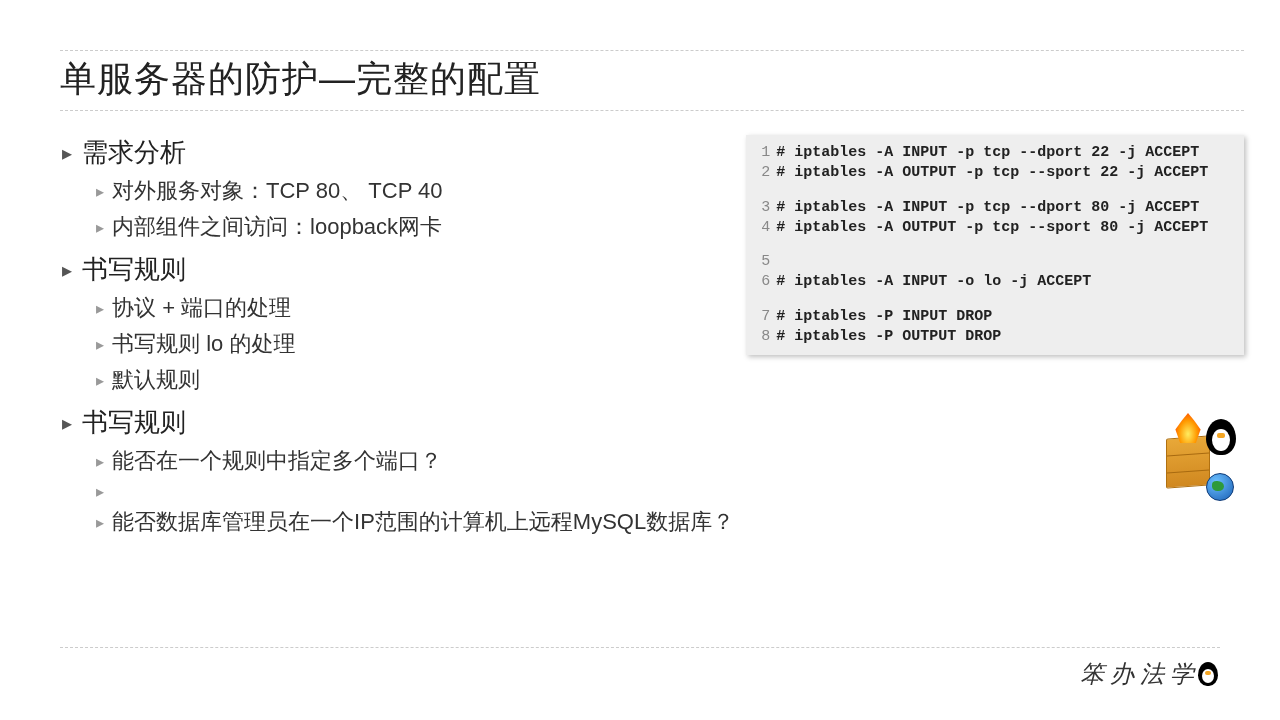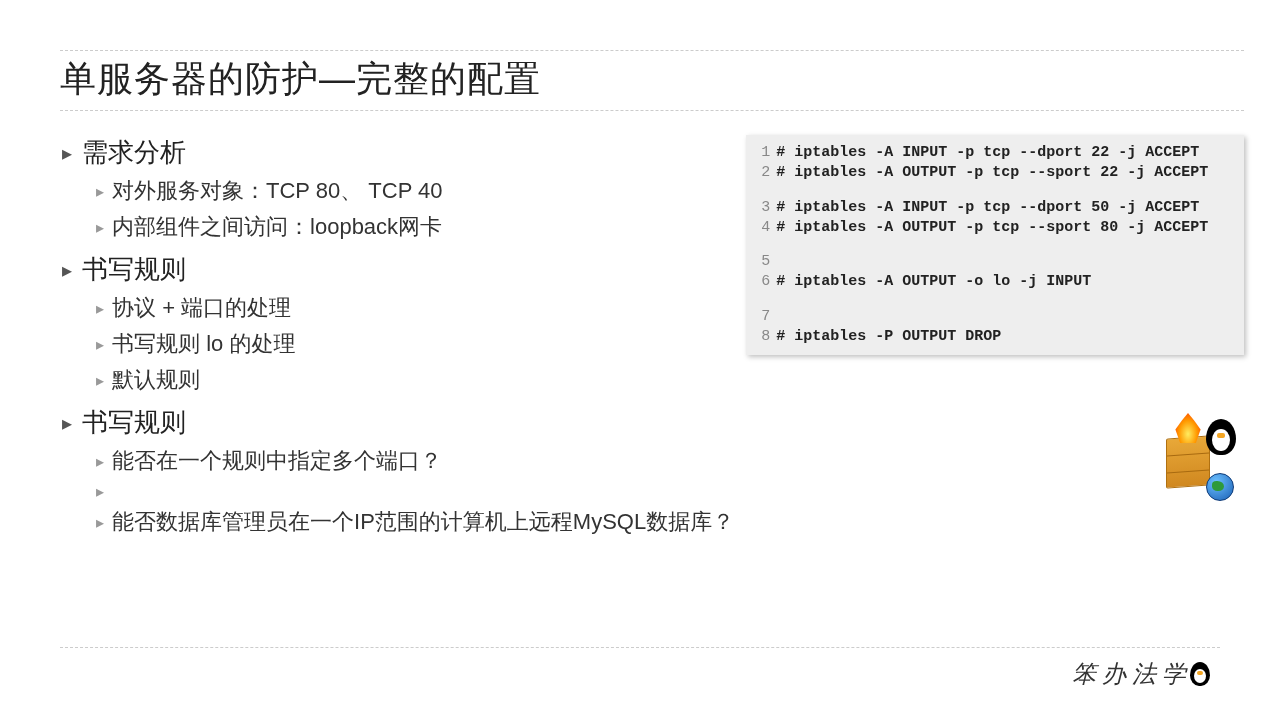--- a/index.html
+++ b/index.html
@@ -12,21 +12,21 @@
   .right { flex: 1; position: relative; }
   .lvl1 { display: flex; align-items: center; gap: 10px; font-size: 26px; margin: 10px 0 4px 2px; color: #222; }
   .lvl2 { display: flex; align-items: center; gap: 8px; font-size: 22px; margin: 6px 0 6px 36px; color: #333; }
   .b1 { color: #555; font-size: 20px; }
   .b2 { color: #999; font-size: 16px; }
   .code-box { margin-top: 10px; background: #eee; box-shadow: 2px 2px 5px rgba(0,0,0,0.25); padding: 8px 14px 8px 6px; font-family: "Courier New", monospace; font-size: 15px; font-weight: bold; color: #222; line-height: 1.35; }
   .code-line { display: flex; }
   .ln { width: 18px; text-align: right; color: #888; font-weight: normal; margin-right: 6px; flex-shrink: 0; }
   .code-blank { height: 14px; }
   .footer-rule { position: absolute; left: 60px; right: 60px; bottom: 72px; border-top: 1px dashed #ccc; }
-  .brand { position: absolute; right: 70px; bottom: 30px; font-size: 24px; font-family: "KaiTi","STKaiti",serif; font-style: italic; color: #333; display: flex; align-items: center; gap: 4px; }
+  .brand { position: absolute; right: 62px; bottom: 30px; font-size: 24px; font-family: "KaiTi","STKaiti",serif; font-style: italic; color: #333; display: flex; align-items: center; gap: 4px; }
   .illus { position: absolute; right: 8px; top: 290px; width: 72px; height: 86px; }
   .wall { position:absolute; left:2px; top:22px; width:44px; height:50px; background:linear-gradient(#e8a838,#d08820); border:1px solid #b07010; border-radius:2px; transform: skewY(-4deg); }
   .wall::before, .wall::after { content:""; position:absolute; left:0; right:0; height:1px; background:#a86a10; }
   .wall::before { top:16px; } .wall::after { top:33px; }
   .flame { position:absolute; left:10px; top:-2px; width:28px; height:30px; background:radial-gradient(ellipse at 50% 70%, #ffec60 0%, #ff9a00 45%, #ff4400 80%); clip-path: polygon(50% 0%, 72% 25%, 95% 55%, 78% 100%, 22% 100%, 5% 55%, 28% 25%); }
   .peng { position:absolute; right:0; top:4px; width:30px; height:36px; }
   .peng-body { position:absolute; inset:0; background:#000; border-radius:50% 50% 45% 45% / 55% 55% 45% 45%; }
   .peng-belly { position:absolute; left:6px; top:10px; width:18px; height:22px; background:#fff; border-radius:50%; }
   .peng-beak { position:absolute; left:11px; top:14px; width:8px; height:5px; background:#f5a623; border-radius:2px; }
   .globe { position:absolute; right:2px; bottom:0; width:28px; height:28px; border-radius:50%; background: radial-gradient(circle at 35% 30%, #6cc0ff, #1a5fb4); border:1px solid #0d3a78; }
@@ -100,37 +100,38 @@
             <span class="ln">1</span>
             <span># iptables -A INPUT -p tcp --dport 22 -j ACCEPT</span>
           </div>
         <div class="code-line">
             <span class="ln">2</span>
             <span># iptables -A OUTPUT -p tcp --sport 22 -j ACCEPT</span>
           </div>
         <div class="code-blank"></div>
         <div class="code-line">
             <span class="ln">3</span>
-            <span># iptables -A INPUT -p tcp --dport 50 -j ACCEPT</span>
+            <span># iptables -A INPUT -p tcp --dport 80 -j ACCEPT</span>
           </div>
         <div class="code-line">
             <span class="ln">4</span>
             <span># iptables -A OUTPUT -p tcp --sport 80 -j ACCEPT</span>
           </div>
         <div class="code-blank"></div>
         <div class="code-line">
             <span class="ln">5</span>
           </div>
         <div class="code-line">
             <span class="ln">6</span>
-            <span># iptables -A OUTPUT -o lo -j INPUT</span>
+            <span># iptables -A INPUT -o lo -j ACCEPT</span>
           </div>
         <div class="code-blank"></div>
         <div class="code-line">
             <span class="ln">7</span>
+            <span># iptables -P INPUT DROP</span>
           </div>
         <div class="code-line">
             <span class="ln">8</span>
             <span># iptables -P OUTPUT DROP</span>
           </div>
       </div>
 
       <div class="illus">
         <div class="wall"></div>
         <div class="flame"></div>

